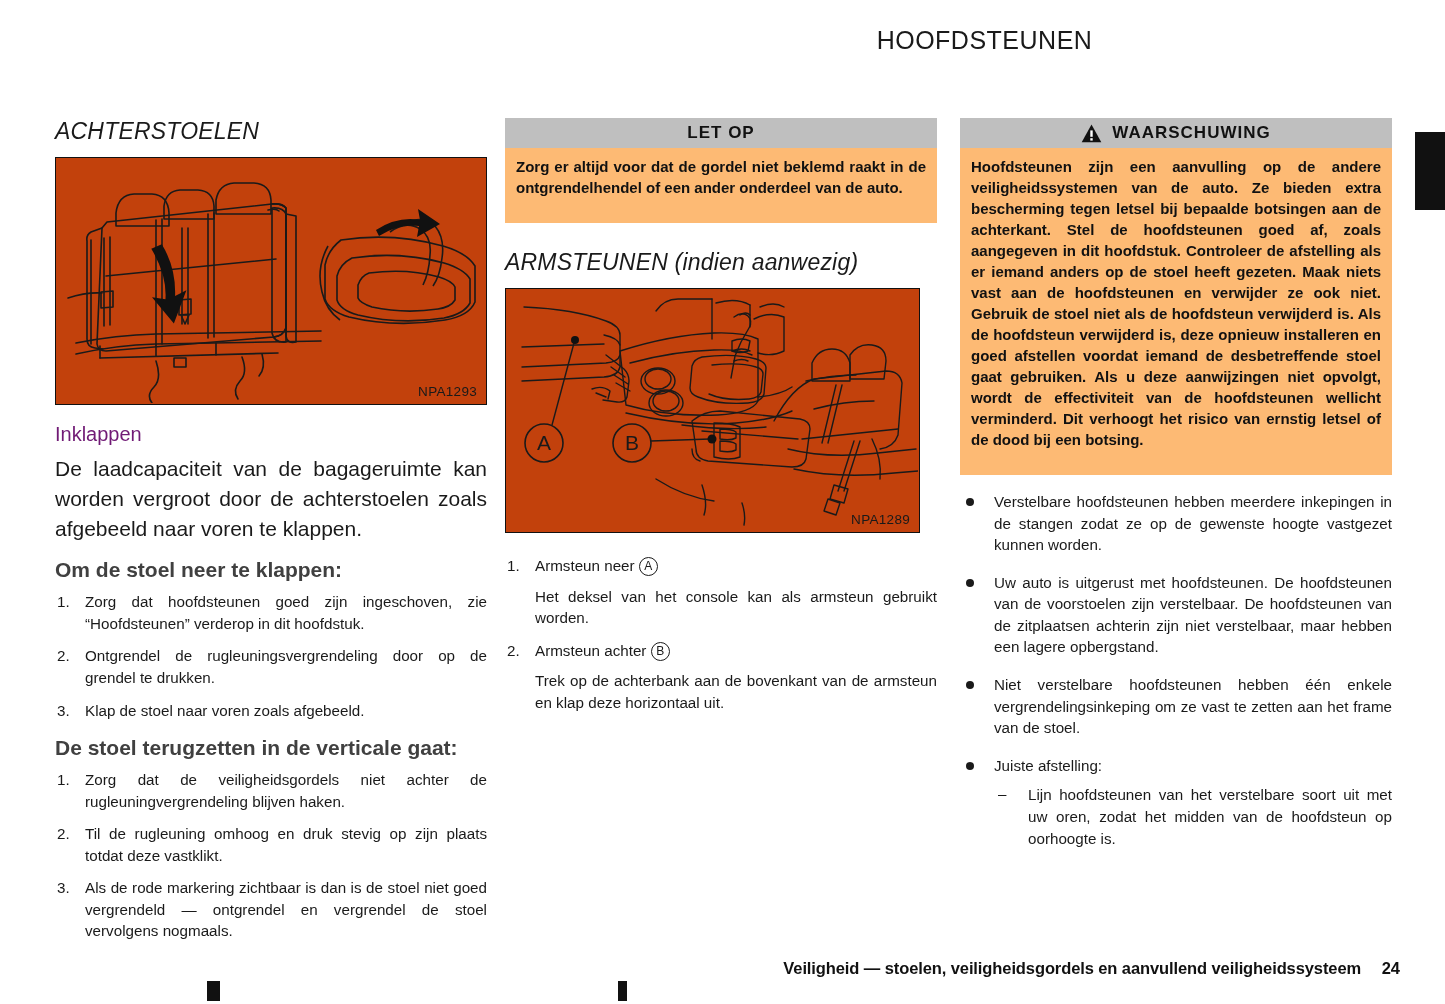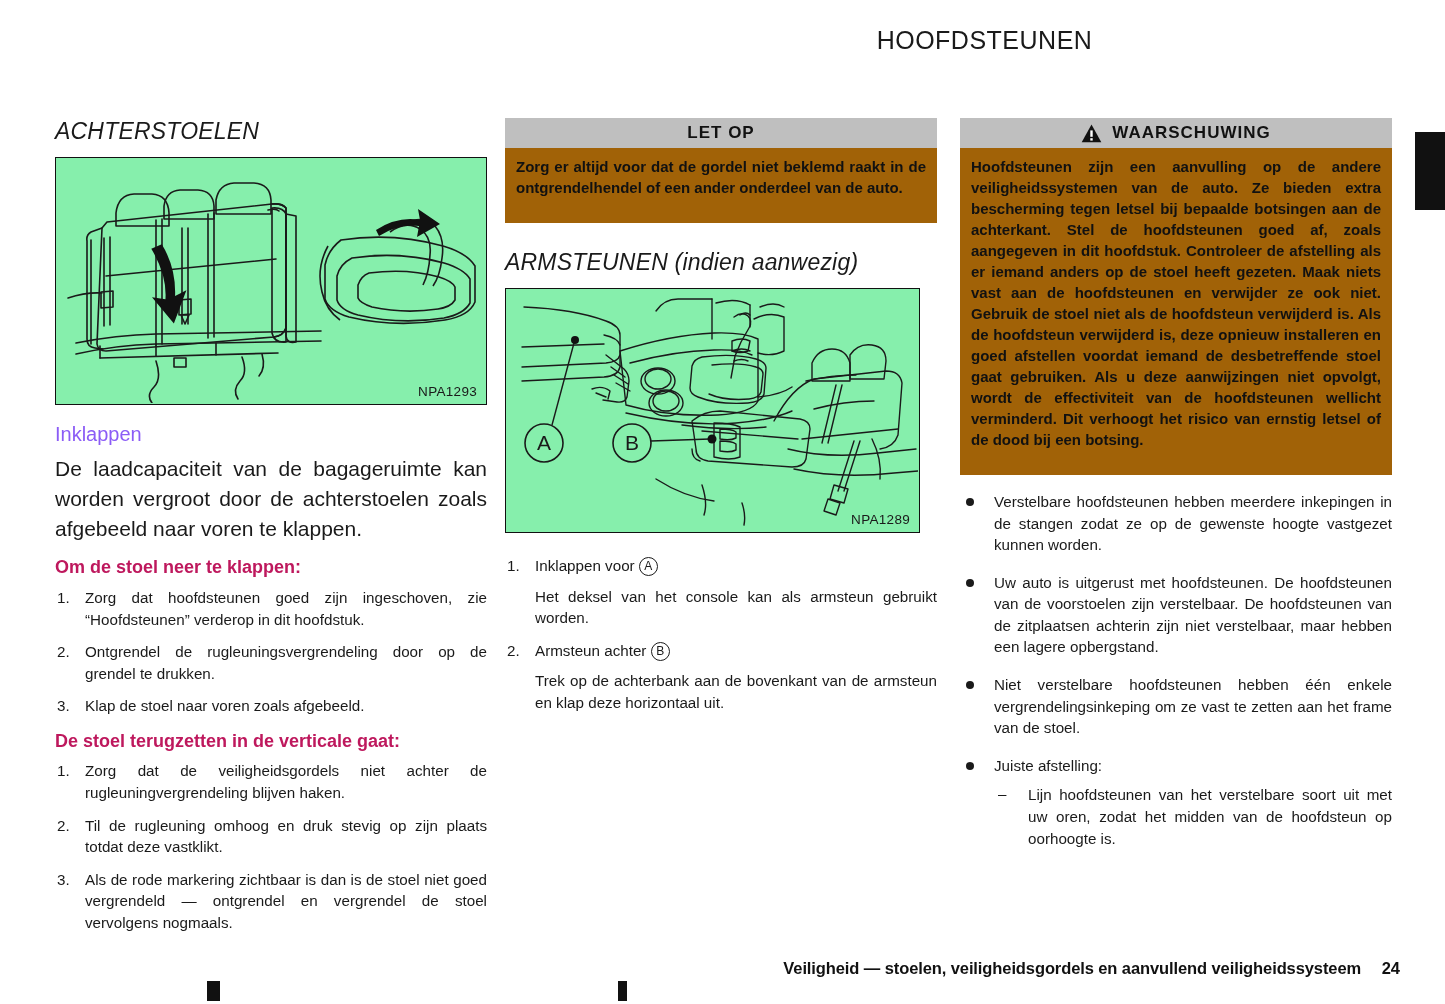--- a/index.html
+++ b/index.html
@@ -66,41 +66,41 @@
     font-size: 23px;
     font-weight: 400;
     letter-spacing: 0.2px;
     color: #1a1a1a;
     font-style: italic;
   }
   h3.sub-head {
     margin: 18px 0 8px 0;
     font-size: 20px;
     font-weight: 400;
-    color: #8b5cf6;
+    color: #701a75;
   }
   p.body {
     margin: 0 0 12px 0;
     font-size: 21px;
     line-height: 1.42;
     text-align: justify;
     color: #1a1a1a;
   }
   .bold-lead {
     margin: 12px 0 6px 0;
-    font-size: 18px;
+    font-size: 21px;
     font-weight: bold;
     line-height: 1.42;
-    color: #be185d;
+    color: #404040;
   }
 
   
   .figure {
     border: 1.5px solid #111111;
-    background: #86efac;
+    background: #c2410c;
     position: relative;
     box-sizing: border-box;
   }
   .figure .fig-id {
     position: absolute;
     right: 9px;
     bottom: 5px;
     font-size: 13.5px;
     letter-spacing: 0.3px;
     color: #1a1a1a;
@@ -145,21 +145,21 @@
     width: 17px;
     height: 17px;
     line-height: 16px;
     text-align: center;
     font-size: 12px;
     vertical-align: 1px;
   }
 
   
   .alert {
-    background: #a16207;
+    background: #fdba74;
     margin-bottom: 0;
   }
   .alert .alert-head {
     background: #bfbfbf;
     text-align: center;
     font-weight: bold;
     font-size: 17px;
     letter-spacing: 1px;
     padding: 5px 0 5px 0;
     color: #111111;
@@ -463,21 +463,21 @@
           <path d="M145 152 L204 150" stroke="#1a1a1a" stroke-width="1.4" fill="none"></path>
           <circle cx="206" cy="150" r="4.5" fill="#111111"></circle>
         </g>
       </svg>
       <span class="fig-id">NPA1289</span>
     </div>
 
     <ol class="num-list" style="margin-top:22px;">
       <li>
         <span class="marker">1.</span>
-        <span>Inklappen voor</span>
+        <span>Armsteun neer</span>
         <span class="circ-letter">A</span>
         <p class="sub-para">Het deksel van het console kan als armsteun gebruikt worden.</p>
       </li>
       <li>
         <span class="marker">2.</span>
         <span>Armsteun achter</span>
         <span class="circ-letter">B</span>
         <p class="sub-para">Trek op de achterbank aan de bovenkant van de armsteun en klap deze horizontaal uit.</p>
       </li>
     </ol>

